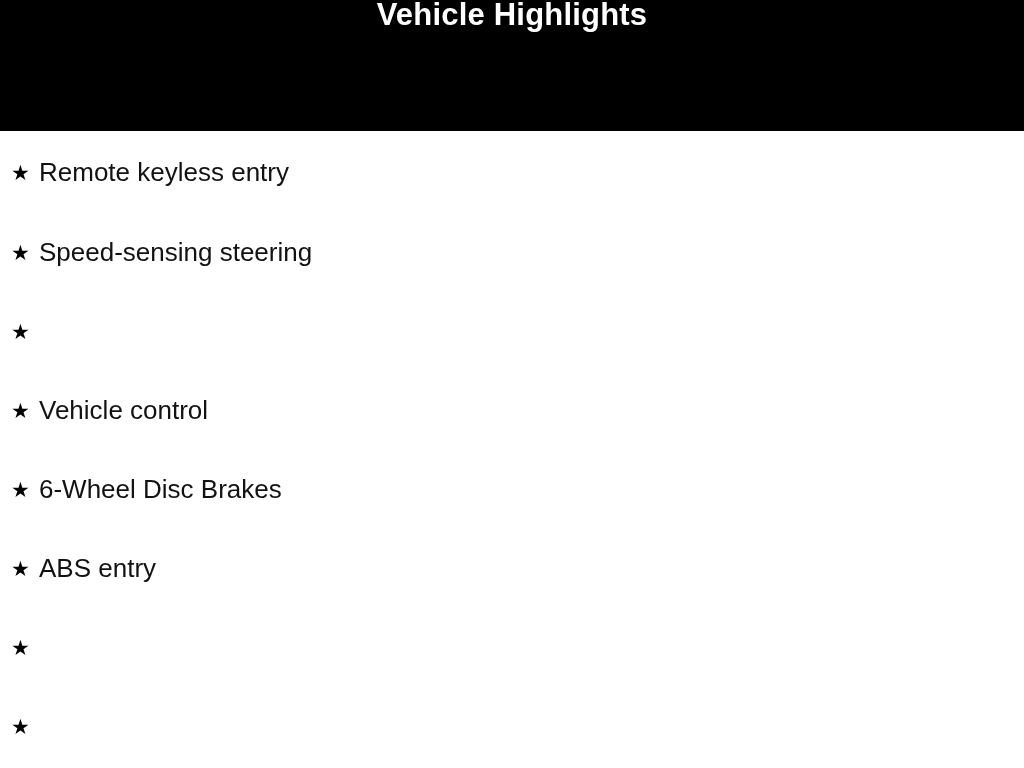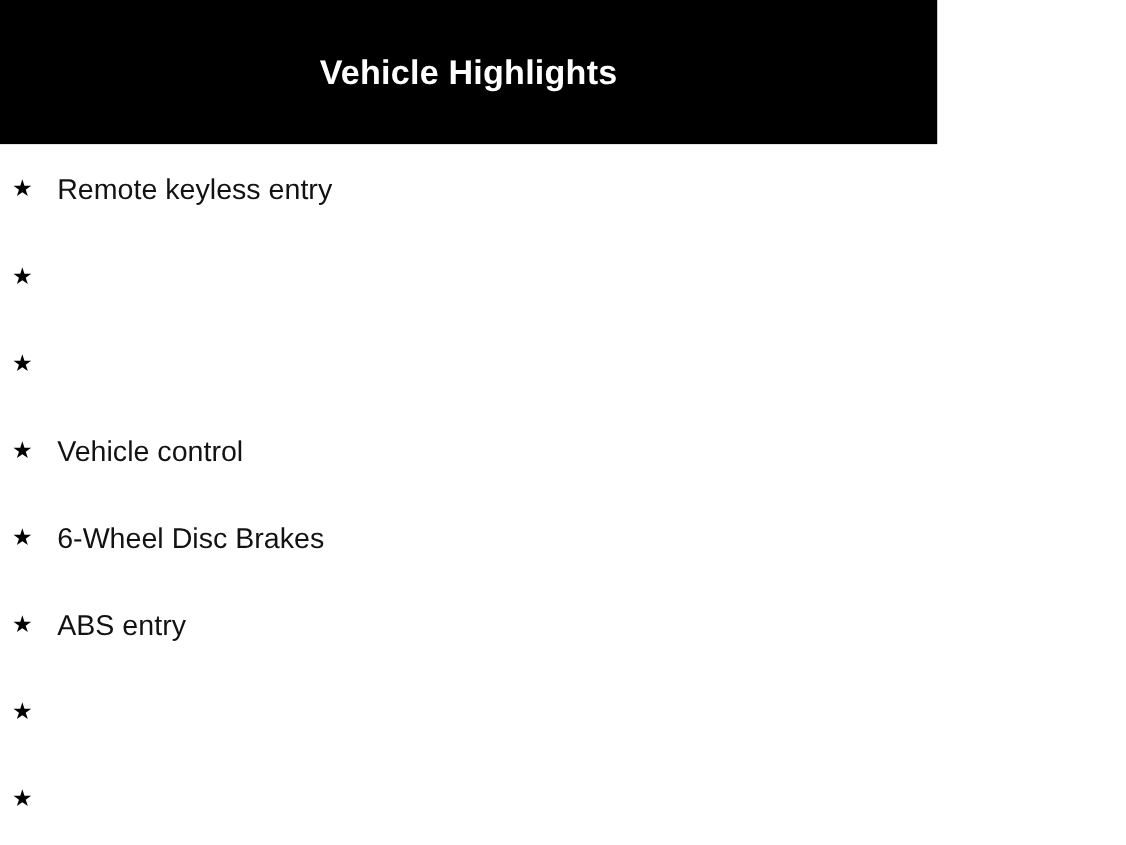--- a/index.html
+++ b/index.html
@@ -17,25 +17,24 @@
   .page {
     position: relative;
     width: 1024px;
     height: 768px;
     background: #ffffff;
   }
   .header-bar {
     position: absolute;
     left: 0;
     top: 0;
-    width: 852px;
+    width: 1024px;
     height: 131px;
     background: #000000;
     display: flex;
-    align-items: center;
     justify-content: center;
   }
   .header-title {
     color: #ffffff;
     font-family: "Liberation Sans", sans-serif;
     font-size: 31px;
     font-weight: bold;
     letter-spacing: 0.2px;
     line-height: 1;
     text-align: center;
@@ -67,21 +66,21 @@
     top: 50%;
     transform: translateY(-50%);
     width: 22px;
     font-size: 21px;
     line-height: 1;
     color: #000000;
     text-align: left;
   }
   .highlight-label {
     position: absolute;
-    left: 52px;
+    left: 39px;
     top: 50%;
     transform: translateY(-50%);
     color: #121212;
     font-family: "Liberation Sans", sans-serif;
     font-size: 26px;
     font-weight: normal;
     line-height: 1;
     white-space: nowrap;
   }
 </style>
@@ -96,20 +95,21 @@
 
   <ul class="highlights-list">
 
     <li class="highlight-item">
       <span class="bullet-star">★</span>
       <span class="highlight-label">Remote keyless entry</span>
     </li>
 
     <li class="highlight-item">
       <span class="bullet-star">★</span>
+      <span class="highlight-label">Speed-sensing steering</span>
     </li>
 
     <li class="highlight-item">
       <span class="bullet-star">★</span>
     </li>
 
     <li class="highlight-item">
       <span class="bullet-star">★</span>
       <span class="highlight-label">Vehicle control</span>
     </li>

